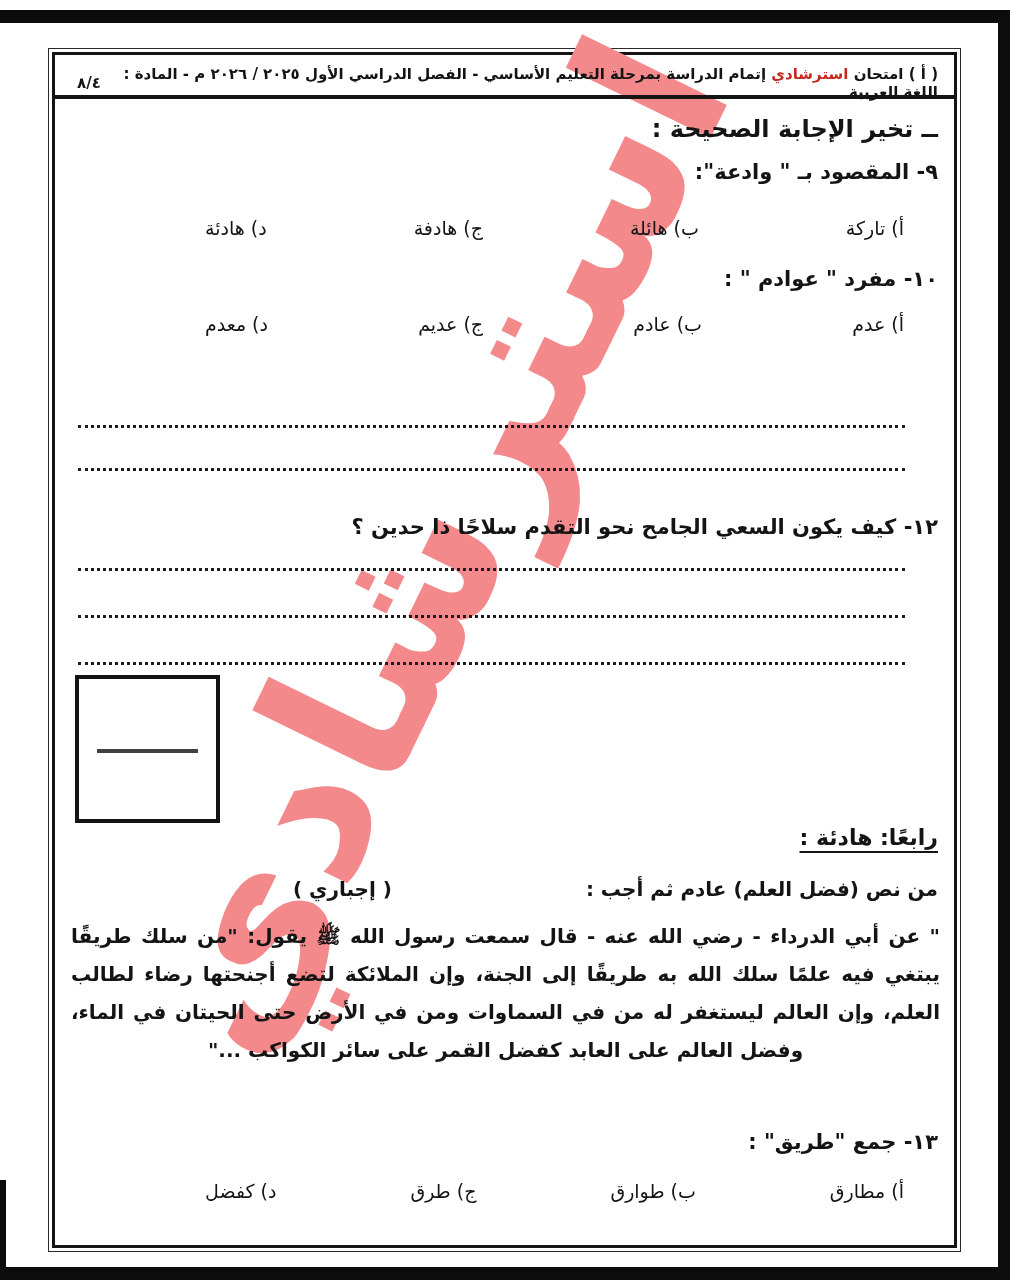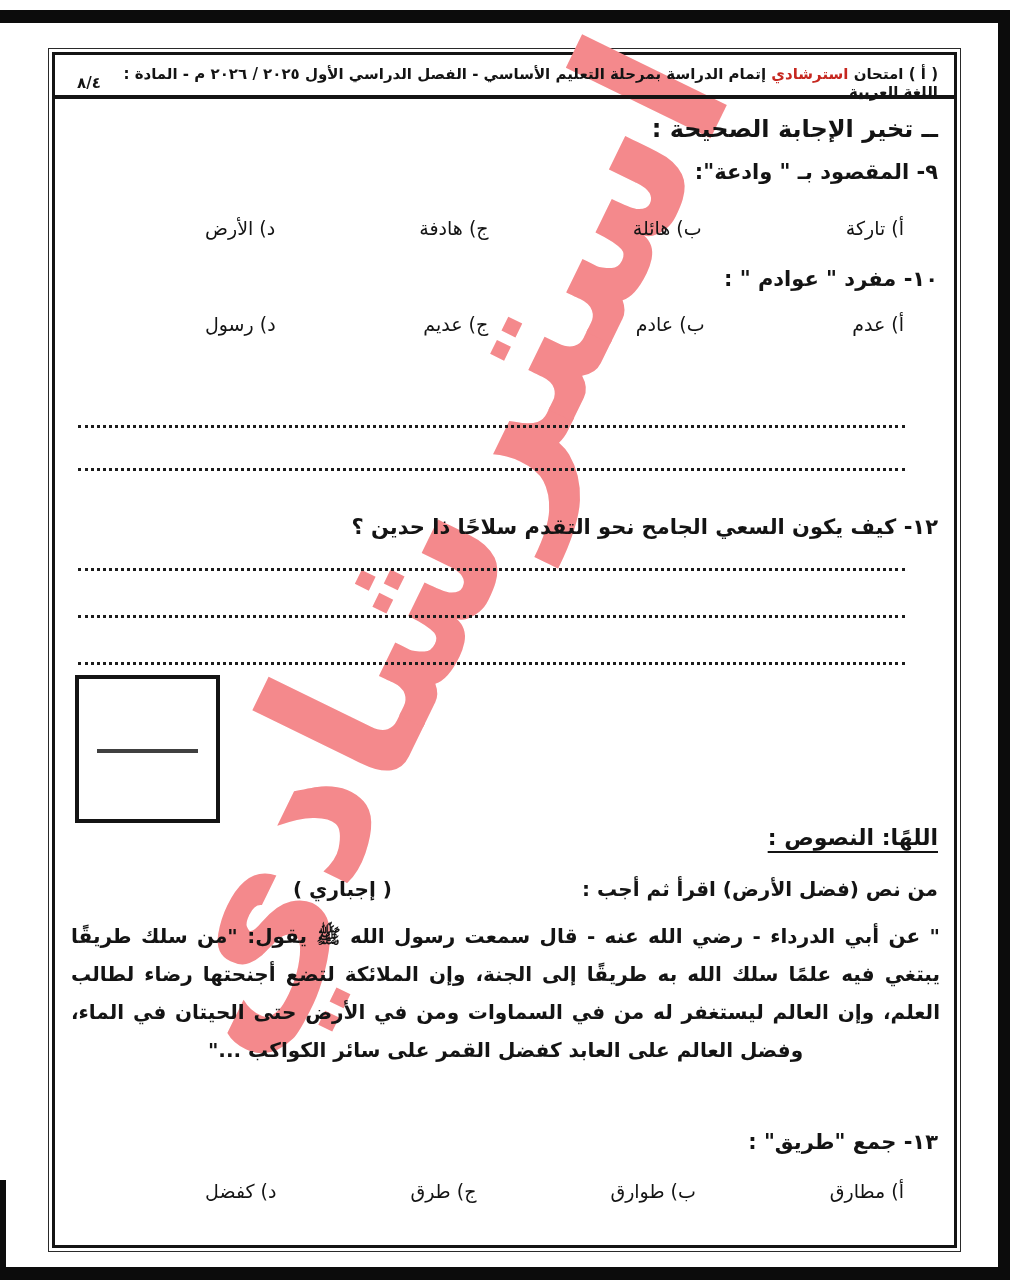--- a/index.html
+++ b/index.html
@@ -74,47 +74,47 @@
   </div>
   <div class="blk divider"></div>
 
   <div class="blk instr" style="top:60px">ــ تخير الإجابة الصحيحة :</div>
 
   <div class="blk qtitle" style="top:105px">٩-  المقصود بـ " وادعة":</div>
   <div class="blk choices" style="top:162px">
     <span>أ) تاركة</span>
     <span>ب) هائلة</span>
     <span>ج) هادفة</span>
-    <span>د) الأرض</span>
+    <span>د) هادئة</span>
   </div>
 
   <div class="blk qtitle" style="top:212px">١٠- مفرد " عوادم " :</div>
   <div class="blk choices" style="top:258px">
     <span>أ) عدم</span>
     <span>ب) عادم</span>
     <span>ج) عديم</span>
-    <span>د) رسول</span>
+    <span>د) معدم</span>
   </div>
 
   <div class="blk ansline" style="top:370px"></div>
   <div class="blk ansline" style="top:413px"></div>
 
   <div class="blk qtitle" style="top:460px">١٢- كيف يكون السعي الجامح نحو التقدم سلاحًا ذا حدين ؟</div>
   <div class="blk ansline" style="top:513px"></div>
   <div class="blk ansline" style="top:560px"></div>
   <div class="blk ansline" style="top:607px"></div>
 
   <div class="blk stamp-box">
     <div class="inner-line"></div>
   </div>
 
-  <div class="blk sec-title" style="top:770px">اللهًا: النصوص :</div>
+  <div class="blk sec-title" style="top:770px">رابعًا: هادئة :</div>
 
   <div class="blk intro-row">
-    <span>من نص (فضل الأرض) اقرأ ثم أجب :</span>
+    <span>من نص (فضل العلم) عادم ثم أجب :</span>
     <span class="obligatory">( إجباري )</span>
   </div>
 
   <div class="blk passage">" عن أبي الدرداء - رضي الله عنه - قال سمعت رسول الله ﷺ يقول: "من سلك طريقًا يبتغي فيه علمًا سلك الله به طريقًا إلى الجنة، وإن الملائكة لتضع أجنحتها رضاء لطالب العلم، وإن العالم ليستغفر له من في السماوات ومن في الأرض حتى الحيتان في الماء، وفضل العالم على العابد كفضل القمر على سائر الكواكب ..."</div>
 
 
   <div class="blk qtitle" style="top:1075px">١٣-  جمع "طريق" :</div>
   <div class="blk choices" style="top:1125px">
     <span>أ) مطارق</span>
     <span>ب) طوارق</span>

